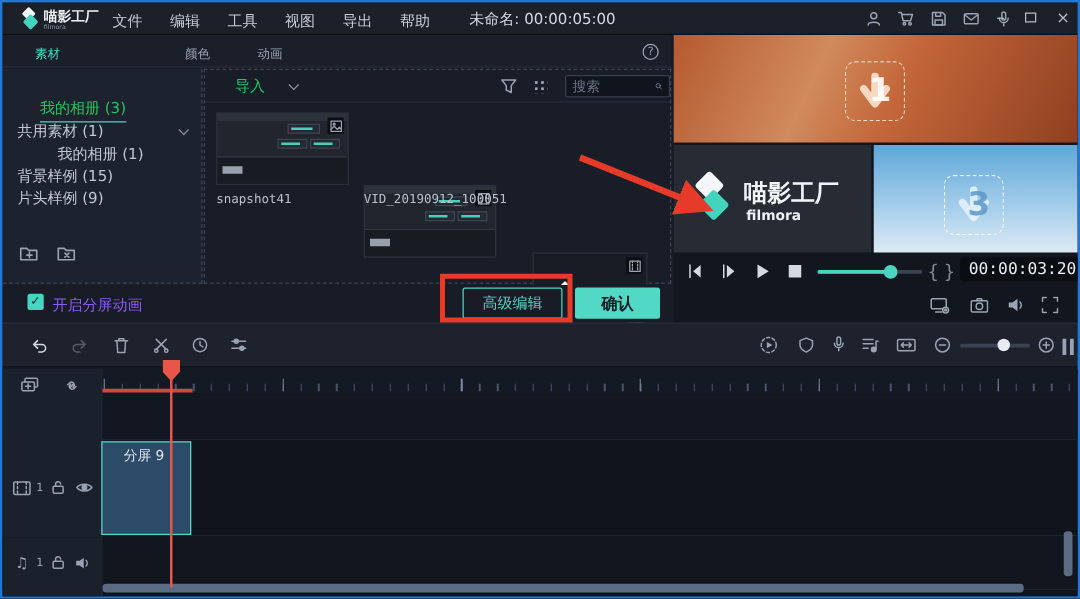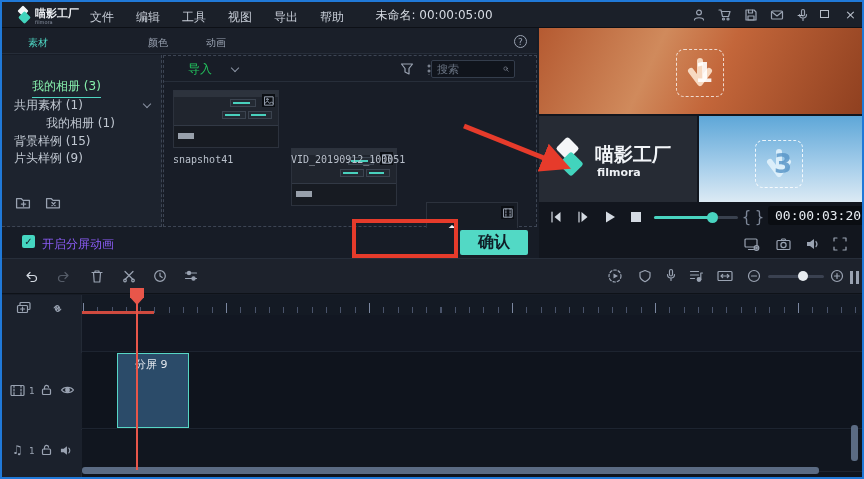--- a/index.html
+++ b/index.html
@@ -17,50 +17,50 @@
   
   .dmnd { position:relative; }
   .dmnd .d1, .dmnd .d2 { position:absolute; transform:rotate(45deg); border-radius:15%; }
   .dmnd .d1 { background:#f4f6f8; }
   .dmnd .d2 { background:#42d4bd; }
   
   .tab { font-size:10px; color:#9aa3b2; padding-bottom:6px; }
   .tab.active { color:#4ed5c2; border-bottom:2px solid #4ed5c2; }
   
   .tree-item { font-size:12px; color:#c0c7d1; height:17px; display:flex; align-items:center; }
-  .tree-item.sel { color:#86efac; }
+  .tree-item.sel { color:#22c55e; }
   .chev { width:6px; height:6px; border-right:1.4px solid #8a93a3; border-bottom:1.4px solid #8a93a3; transform:rotate(45deg); display:inline-block; }
   
   .media-panel { background:#181d27; border:1px dashed #3d4554; }
   .searchbox { background:#10141c; border:1px solid #343d4c; border-radius:2px; display:flex; align-items:center; padding:0 5px; }
   .searchbox input { background:transparent; border:none; outline:none; color:#c6ccd6; font-size:11px; width:66px; font-family:inherit; }
   .searchbox input::placeholder { color:#6b7584; }
   .thumb { background:#20252e; position:relative; border:1px solid #2c323d; }
   .shot-bar { position:absolute; left:0; top:0; right:0; height:6px; background:#2d333d; }
   .chip { position:absolute; height:8px; background:#242a33; border:1px solid #3c4450; }
   .chip i { display:block; margin:2px 2px; width:70%; height:1.5px; background:#49d0bd; }
   .shot-low { position:absolute; left:0; bottom:0; right:0; height:40%; background:#171b22; border-top:1px solid #323945; }
   .shot-blk { position:absolute; left:4px; bottom:8px; width:16px; height:6px; background:#98a0ab; }
   .badge { position:absolute; top:3px; right:3px; width:13px; height:13px; background:#0b0e13; display:flex; align-items:center; justify-content:center; }
   .thumb-label { font-size:10px; color:#b9c0cb; font-family:"DejaVu Sans Mono",monospace; }
   .checkmark { width:13px; height:13px; background:#45d6c1; color:#102129; font-size:10px; font-weight:bold; display:flex; align-items:center; justify-content:center; }
   
   .btn-outline { border:1px solid #4ed5c2; color:#4ed5c2; background:transparent; font-size:12px; border-radius:2px; font-family:inherit; }
-  .btn-fill { background:#52d9c5; color:#0f1d26; font-size:16px; font-weight:bold; border:none; border-radius:2px; font-family:inherit; }
+  .btn-fill { background:#52d9c5; color:#0f1d26; font-size:13px; font-weight:bold; border:none; border-radius:2px; font-family:inherit; }
   
   .pane-canyon { background:linear-gradient(115deg,#b55a31 0%,#d08a5c 35%,#c3663a 55%,#8e3f1f 100%); }
   .pane-sky { background:linear-gradient(180deg,#5ea7d8 0%,#a8cfeb 60%,#dceaf4 100%); }
   .pane-dark { background:#262b34; }
   .dropzone { position:absolute; border:1.5px dashed rgba(255,255,255,.75); border-radius:8px; display:flex; align-items:center; justify-content:center; }
   .dz-num { position:absolute; color:rgba(255,255,255,.9); font-size:26px; font-weight:bold; }
   .tc { font-family:"DejaVu Sans Mono",monospace; font-size:13px; color:#e8edf3; background:#0a0d12; border-radius:3px; padding:2px 7px; }
   .brace { color:#7c8697; font-size:15px; font-family:"DejaVu Sans Mono",monospace; }
   
   .toolbar { left:0; top:256px; width:100%; height:36px; background:#1d222c; border-top:1px solid #272e3a; border-bottom:1px solid #0e1218; }
-  .clip { background:#2b4b69; border:1px solid #57d6c5;margin-left:36px; }
+  .clip { background:#2b4b69; border:1px solid #57d6c5; }
   .trackhdr { background:#1b212c; }
   .scroll-thumb { background:#5b6b83; border-radius:3px; }
   .playhead-line { background:#e8564a; width:2px; }
   .playhead-cap { background:#e8564a; clip-path:polygon(0 0,100% 0,100% 55%,50% 100%,0 55%); }
   .red-annot { border:4px solid #e63b2b; }
   .circle-q { width:13px; height:13px; border:1px solid #9aa3b2; border-radius:50%; color:#9aa3b2; font-size:9px; display:flex; align-items:center; justify-content:center; }
   .grid-ic { width:12px; height:12px; background-image:radial-gradient(#9aa3b2 1.1px, transparent 1.3px); background-size:5px 5px; background-position:0.5px 0.5px; }
   .winmax { width:9px; height:8px; border:1.2px solid #b6bdc8; display:inline-block; }
   .vbar { width:3px; height:13px; background:#9aa3b2; display:inline-block; margin-right:3px; }
 </style>
@@ -155,21 +155,21 @@
   </div>
 
   <div class="abs media-panel" style="left:161px;top:53px;width:374px;height:172px;">
     <div class="abs" style="left:0;top:0;width:100%;height:26px;border-bottom:1px solid #272e3a;">
       <span class="abs txt" style="left:24px;top:7px;">导入</span>
       <span class="abs chev" style="left:68px;top:9px;"></span>
       <svg class="ic abs" style="left:236px;top:6px;" width="14" height="14" viewBox="0 0 14 14">
           <path d="M1.5 2h11L9 6.5V12l-4-2V6.5Z"></path>
         </svg>
       <span class="abs grid-ic" style="left:262px;top:7px;"></span>
-      <div class="abs searchbox" style="left:267px;top:4px;width:84px;height:18px;">
+      <div class="abs searchbox" style="left:288px;top:4px;width:84px;height:18px;">
         <input placeholder="搜索" style="">
         <svg class="ic" width="12" height="12" viewBox="0 0 14 14">
             <circle cx="6" cy="6" r="4"></circle>
             <path d="M9 9l3.5 3.5"></path>
           </svg>
       </div>
     </div>
 
     <div class="abs thumb" style="left:9px;top:34px;width:106px;height:58px;">
       <span class="shot-bar"></span>
@@ -229,20 +229,21 @@
             <path d="M3.5 1v10M8.5 1v10" stroke-dasharray="1.6 1.6"></path>
           </svg>
       </span>
       <span class="checkmark abs" style="right:2px;bottom:2px;">✓</span>
     </div>
   </div>
 
   <div class="abs" style="left:0;top:226px;width:535px;height:30px;background:#171c26;">
     <span class="abs checkmark" style="left:20px;top:7px;border-radius:2px;">✓</span>
     <span class="abs txt" style="left:40px;top:10px;color:#8b5cf6;">开启分屏动画</span>
+    <button class="abs btn-outline" style="left:368px;top:2px;width:80px;height:25px;">高级编辑</button>
     <button class="abs btn-fill" style="left:458px;top:2px;width:68px;height:25px;">确认</button>
   </div>
 
   <div class="abs" style="left:537px;top:26px;width:327px;height:230px;background:#12161e;">
 
     <div class="abs pane-canyon" style="left:0;top:0;width:327px;height:86px;">
       <div class="dropzone" style="left:137px;top:21px;width:48px;height:48px;">
         <svg width="30" height="30" viewBox="0 0 30 30">
             <path d="M15 3v14M6 13l9 12 9-12" fill="none" stroke="rgba(255,235,215,.85)" stroke-width="6" stroke-linejoin="round" stroke-linecap="round"></path>
           </svg>

